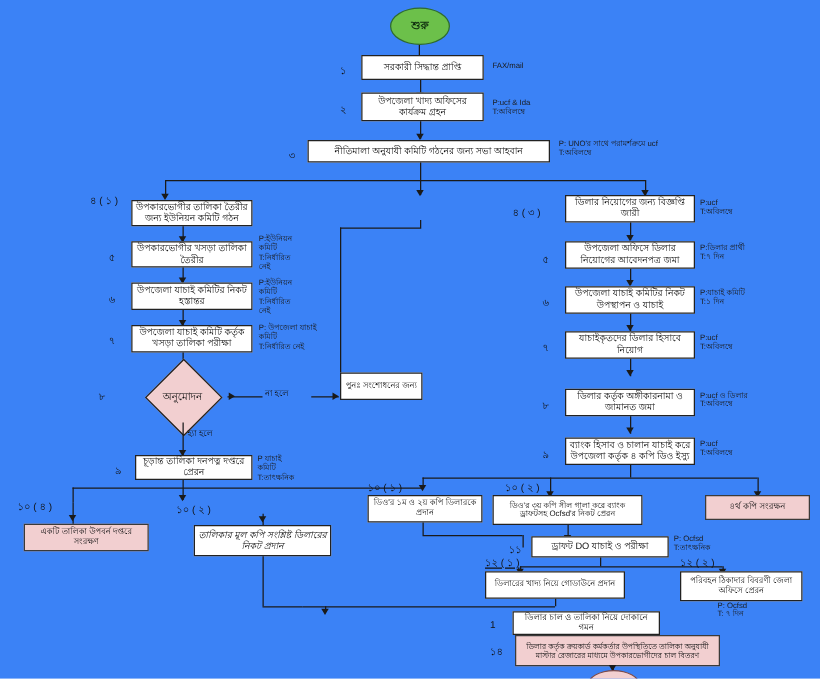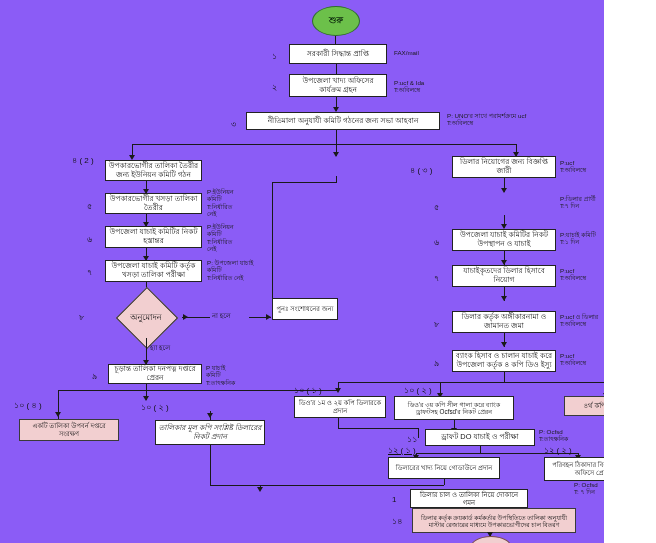--- a/index.html
+++ b/index.html
@@ -5,23 +5,23 @@
   html, body {
     margin: 0;
     padding: 0;
     background: #ffffff;
   }
   body {
     font-family: "Liberation Sans", "DejaVu Sans", sans-serif;
   }
   #canvas {
     position: relative;
-    width: 604px;
+    width: 656px;
     height: 543px;
-    background: #8b5cf6;
+    background: #3b82f6;
     overflow: hidden;
   }
   
   .node {
     position: absolute;
     box-sizing: border-box;
     border: 1px solid #222;
     background: #ffffff;
     color: #111;
     display: flex;
@@ -143,21 +143,21 @@
 
   <div class="ln v" style="left:336px; top:130px; height:14px;"></div>
   <div class="ln h" style="left:132px; top:144px; width:384px;"></div>
   <div class="ln v" style="left:132px; top:144px; height:14px;"></div>
   <div class="ln v" style="left:336px; top:144px; height:12px;"></div>
   <div class="ln v" style="left:516px; top:144px; height:12px;"></div>
   <div class="arrow down" style="left:129px; top:155px;"></div>
   <div class="arrow down" style="left:333px; top:152px;"></div>
   <div class="arrow down" style="left:513px; top:152px;"></div>
 
-  <div class="txt step" style="left:72px; top:156px; width:32px; line-height:1.3;">৪ ( 2 )</div>
+  <div class="txt step" style="left:72px; top:156px; width:32px; line-height:1.3;">৪ ( ১ )</div>
   <div class="node" style="left:105px; top:160px; width:97px; height:21px;">উপকারভোগীর তালিকা তৈরীর জন্য ইউনিয়ন কমিটি গঠন</div>
 
   <div class="ln v" style="left:146px; top:181px; height:12px;"></div>
   <div class="arrow down" style="left:143px; top:189px;"></div>
 
   <div class="txt step" style="left:87px; top:202px;">৫</div>
   <div class="node" style="left:105px; top:193px; width:97px; height:21px;">উপকারভোগীর খসড়া তালিকা তৈরীর</div>
   <div class="txt anno" style="left:207px; top:188px;">P:ইউনিয়ন
 কমিটি
 T:নির্ধারিত
@@ -232,20 +232,21 @@
 
   <div class="txt step" style="left:410px; top:166px;">৪ ( ৩ )</div>
   <div class="node" style="left:452px; top:156px; width:104px; height:22px;">ডিলার নিয়োগের জন্য বিজ্ঞপ্তি জারী</div>
   <div class="txt anno" style="left:560px; top:159px;">P:ucf
 T:অবিলম্বে</div>
 
   <div class="ln v" style="left:504px; top:178px; height:14px;"></div>
   <div class="arrow down" style="left:501px; top:188px;"></div>
 
   <div class="txt step" style="left:434px; top:203px;">৫</div>
+  <div class="node" style="left:452px; top:193px; width:104px; height:22px;">উপজেলা অফিসে ডিলার নিয়োগের আবেদনপত্র জমা</div>
   <div class="txt anno" style="left:560px; top:195px;">P:ডিলার প্রার্থী
 T:৭ দিন</div>
 
   <div class="ln v" style="left:504px; top:215px; height:13px;"></div>
   <div class="arrow down" style="left:501px; top:224px;"></div>
 
   <div class="txt step" style="left:434px; top:238px;">৬</div>
   <div class="node" style="left:452px; top:229px; width:104px; height:22px;">উপজেলা যাচাই কমিটির নিকট উপস্থাপন ও যাচাই</div>
   <div class="txt anno" style="left:560px; top:231px;">P:যাচাই কমিটি
 T:১ দিন</div>

